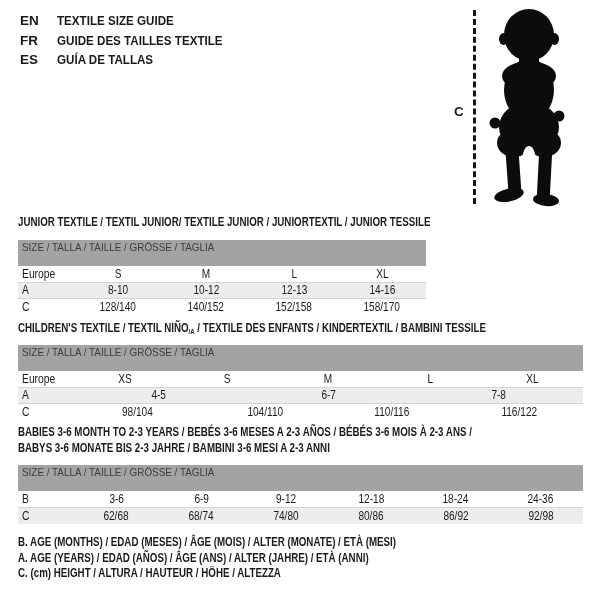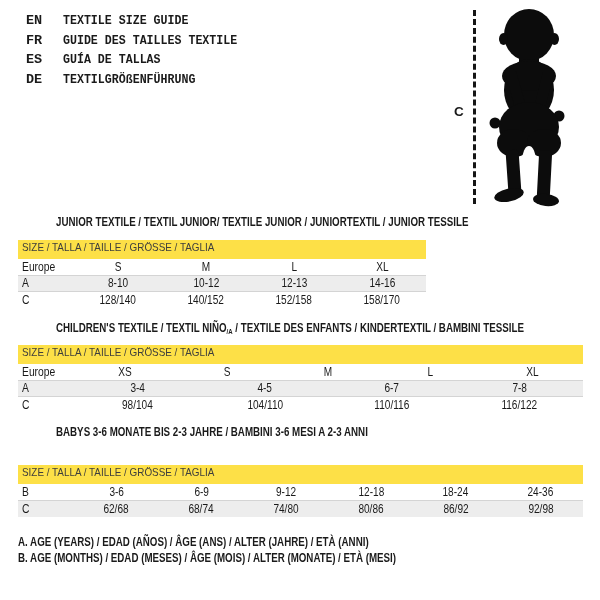--- a/index.html
+++ b/index.html
@@ -9,37 +9,37 @@
     color:#1a1a1a;position:relative;overflow:hidden;
   }
   .page{position:absolute;inset:0;}
 
   
   .cx{display:inline-block;transform:scaleX(0.86);transform-origin:0 50%;white-space:nowrap;}
   .cxh{display:inline-block;transform:scaleX(0.78);transform-origin:0 50%;white-space:nowrap;}
   .cxc{display:inline-block;transform:scaleX(0.84);transform-origin:50% 50%;white-space:nowrap;}
 
   
-  .legend{position:absolute;top:11px;left:26px;font-family:Liberation Mono, monospace;}
+  .legend{position:absolute;top:11px;left:20px;}
   .legend-row{display:flex;align-items:baseline;font-weight:bold;font-size:13.5px;line-height:19.5px;}
   .legend-code{width:37px;flex:0 0 37px;}
 
   
   .measure-line{position:absolute;left:473px;top:10px;height:194px;width:0;
     border-left:3px dashed #151515;}
   .measure-label{position:absolute;left:454px;top:104px;font-weight:bold;font-size:13.5px;}
   .baby{position:absolute;left:483px;top:6px;}
 
   
-  .heading{position:absolute;left:18px;font-weight:bold;font-size:12.5px;line-height:16px;white-space:nowrap;margin-left:38px;}
+  .heading{position:absolute;left:18px;font-weight:bold;font-size:12.5px;line-height:16px;white-space:nowrap;}
   .sub{font-size:0.62em;vertical-align:-0.22em;}
 
   
   .size-table{position:absolute;left:18px;font-size:12px;}
-  .t-head{background:#fde047;color:#3d3d3d;height:19px;line-height:14px;
+  .t-head{background:#a3a3a3;color:#3d3d3d;height:26px;line-height:14px;
     padding-left:4px;font-size:11.5px;margin-bottom:1px;}
   .t-row{display:flex;height:15px;line-height:15px;border-bottom:1px solid #d4d4d4;}
   .t-row:last-child{border-bottom:none;height:16px;line-height:16px;}
   .t-row.shade{background:#ededed;}
   .t-label{width:52px;flex:0 0 52px;padding-left:4px;text-align:left;}
   .t-cell{flex:1;text-align:center;}
 
   
   .notes{position:absolute;left:18px;top:535px;}
   .note{font-weight:bold;font-size:12.5px;line-height:15.5px;white-space:nowrap;}
@@ -54,24 +54,20 @@
       <span class="legend-code">EN</span>
       <span class="cx">TEXTILE SIZE GUIDE</span>
     </div>
     <div class="legend-row">
       <span class="legend-code">FR</span>
       <span class="cx">GUIDE DES TAILLES TEXTILE</span>
     </div>
     <div class="legend-row">
       <span class="legend-code">ES</span>
       <span class="cx">GUÍA DE TALLAS</span>
-    </div>
-    <div class="legend-row">
-      <span class="legend-code">DE</span>
-      <span class="cx">TEXTILGRÖßENFÜHRUNG</span>
     </div>
   </div>
 
   <div class="measure-line"></div>
   <div class="measure-label">C</div>
   <svg class="baby" width="92" height="202" viewBox="0 0 92 202">
     <g fill="#0c0c0c">
 
       <ellipse cx="46" cy="29" rx="25" ry="26"></ellipse>
       <ellipse cx="20.5" cy="33" rx="4.5" ry="6"></ellipse>
@@ -143,35 +139,35 @@
     <div class="t-row">
       <div class="t-label"><span class="cx">Europe</span></div>
       <div class="t-cell"><span class="cxc">XS</span></div>
       <div class="t-cell"><span class="cxc">S</span></div>
       <div class="t-cell"><span class="cxc">M</span></div>
       <div class="t-cell"><span class="cxc">L</span></div>
       <div class="t-cell"><span class="cxc">XL</span></div>
     </div>
     <div class="t-row shade">
       <div class="t-label"><span class="cx">A</span></div>
-      <div class="t-cell"><span class="cxc">3-4</span></div>
       <div class="t-cell"><span class="cxc">4-5</span></div>
       <div class="t-cell"><span class="cxc">6-7</span></div>
       <div class="t-cell"><span class="cxc">7-8</span></div>
     </div>
     <div class="t-row">
       <div class="t-label"><span class="cx">C</span></div>
       <div class="t-cell"><span class="cxc">98/104</span></div>
       <div class="t-cell"><span class="cxc">104/110</span></div>
       <div class="t-cell"><span class="cxc">110/116</span></div>
       <div class="t-cell"><span class="cxc">116/122</span></div>
     </div>
   </div>
 
   <div class="heading" style="top:424px;">
+    <div><span class="cxh">BABIES 3-6 MONTH TO 2-3 YEARS / BEBÉS 3-6 MESES A 2-3 AÑOS / BÉBÉS 3-6 MOIS À 2-3 ANS /</span></div>
     <div><span class="cxh">BABYS 3-6 MONATE BIS 2-3 JAHRE / BAMBINI 3-6 MESI A 2-3 ANNI</span></div>
   </div>
   <div class="size-table" style="top:465px;width:565px;">
     <div class="t-head">
       <span class="cx">SIZE / TALLA / TAILLE / GRÖSSE / TAGLIA</span>
     </div>
     <div class="t-row">
       <div class="t-label"><span class="cx">B</span></div>
       <div class="t-cell"><span class="cxc">3-6</span></div>
       <div class="t-cell"><span class="cxc">6-9</span></div>
@@ -185,17 +181,18 @@
       <div class="t-cell"><span class="cxc">62/68</span></div>
       <div class="t-cell"><span class="cxc">68/74</span></div>
       <div class="t-cell"><span class="cxc">74/80</span></div>
       <div class="t-cell"><span class="cxc">80/86</span></div>
       <div class="t-cell"><span class="cxc">86/92</span></div>
       <div class="t-cell"><span class="cxc">92/98</span></div>
     </div>
   </div>
 
   <div class="notes">
+    <div class="note"><span class="cxh">B. AGE (MONTHS) / EDAD (MESES) / ÂGE (MOIS) / ALTER (MONATE) / ETÀ (MESI)</span></div>
     <div class="note"><span class="cxh">A. AGE (YEARS) / EDAD (AÑOS) / ÂGE (ANS) / ALTER (JAHRE) / ETÀ (ANNI)</span></div>
-    <div class="note"><span class="cxh">B. AGE (MONTHS) / EDAD (MESES) / ÂGE (MOIS) / ALTER (MONATE) / ETÀ (MESI)</span></div>
+    <div class="note"><span class="cxh">C. (cm) HEIGHT / ALTURA / HAUTEUR / HÖHE / ALTEZZA</span></div>
   </div>
 
 </div>
 
 </body></html>

